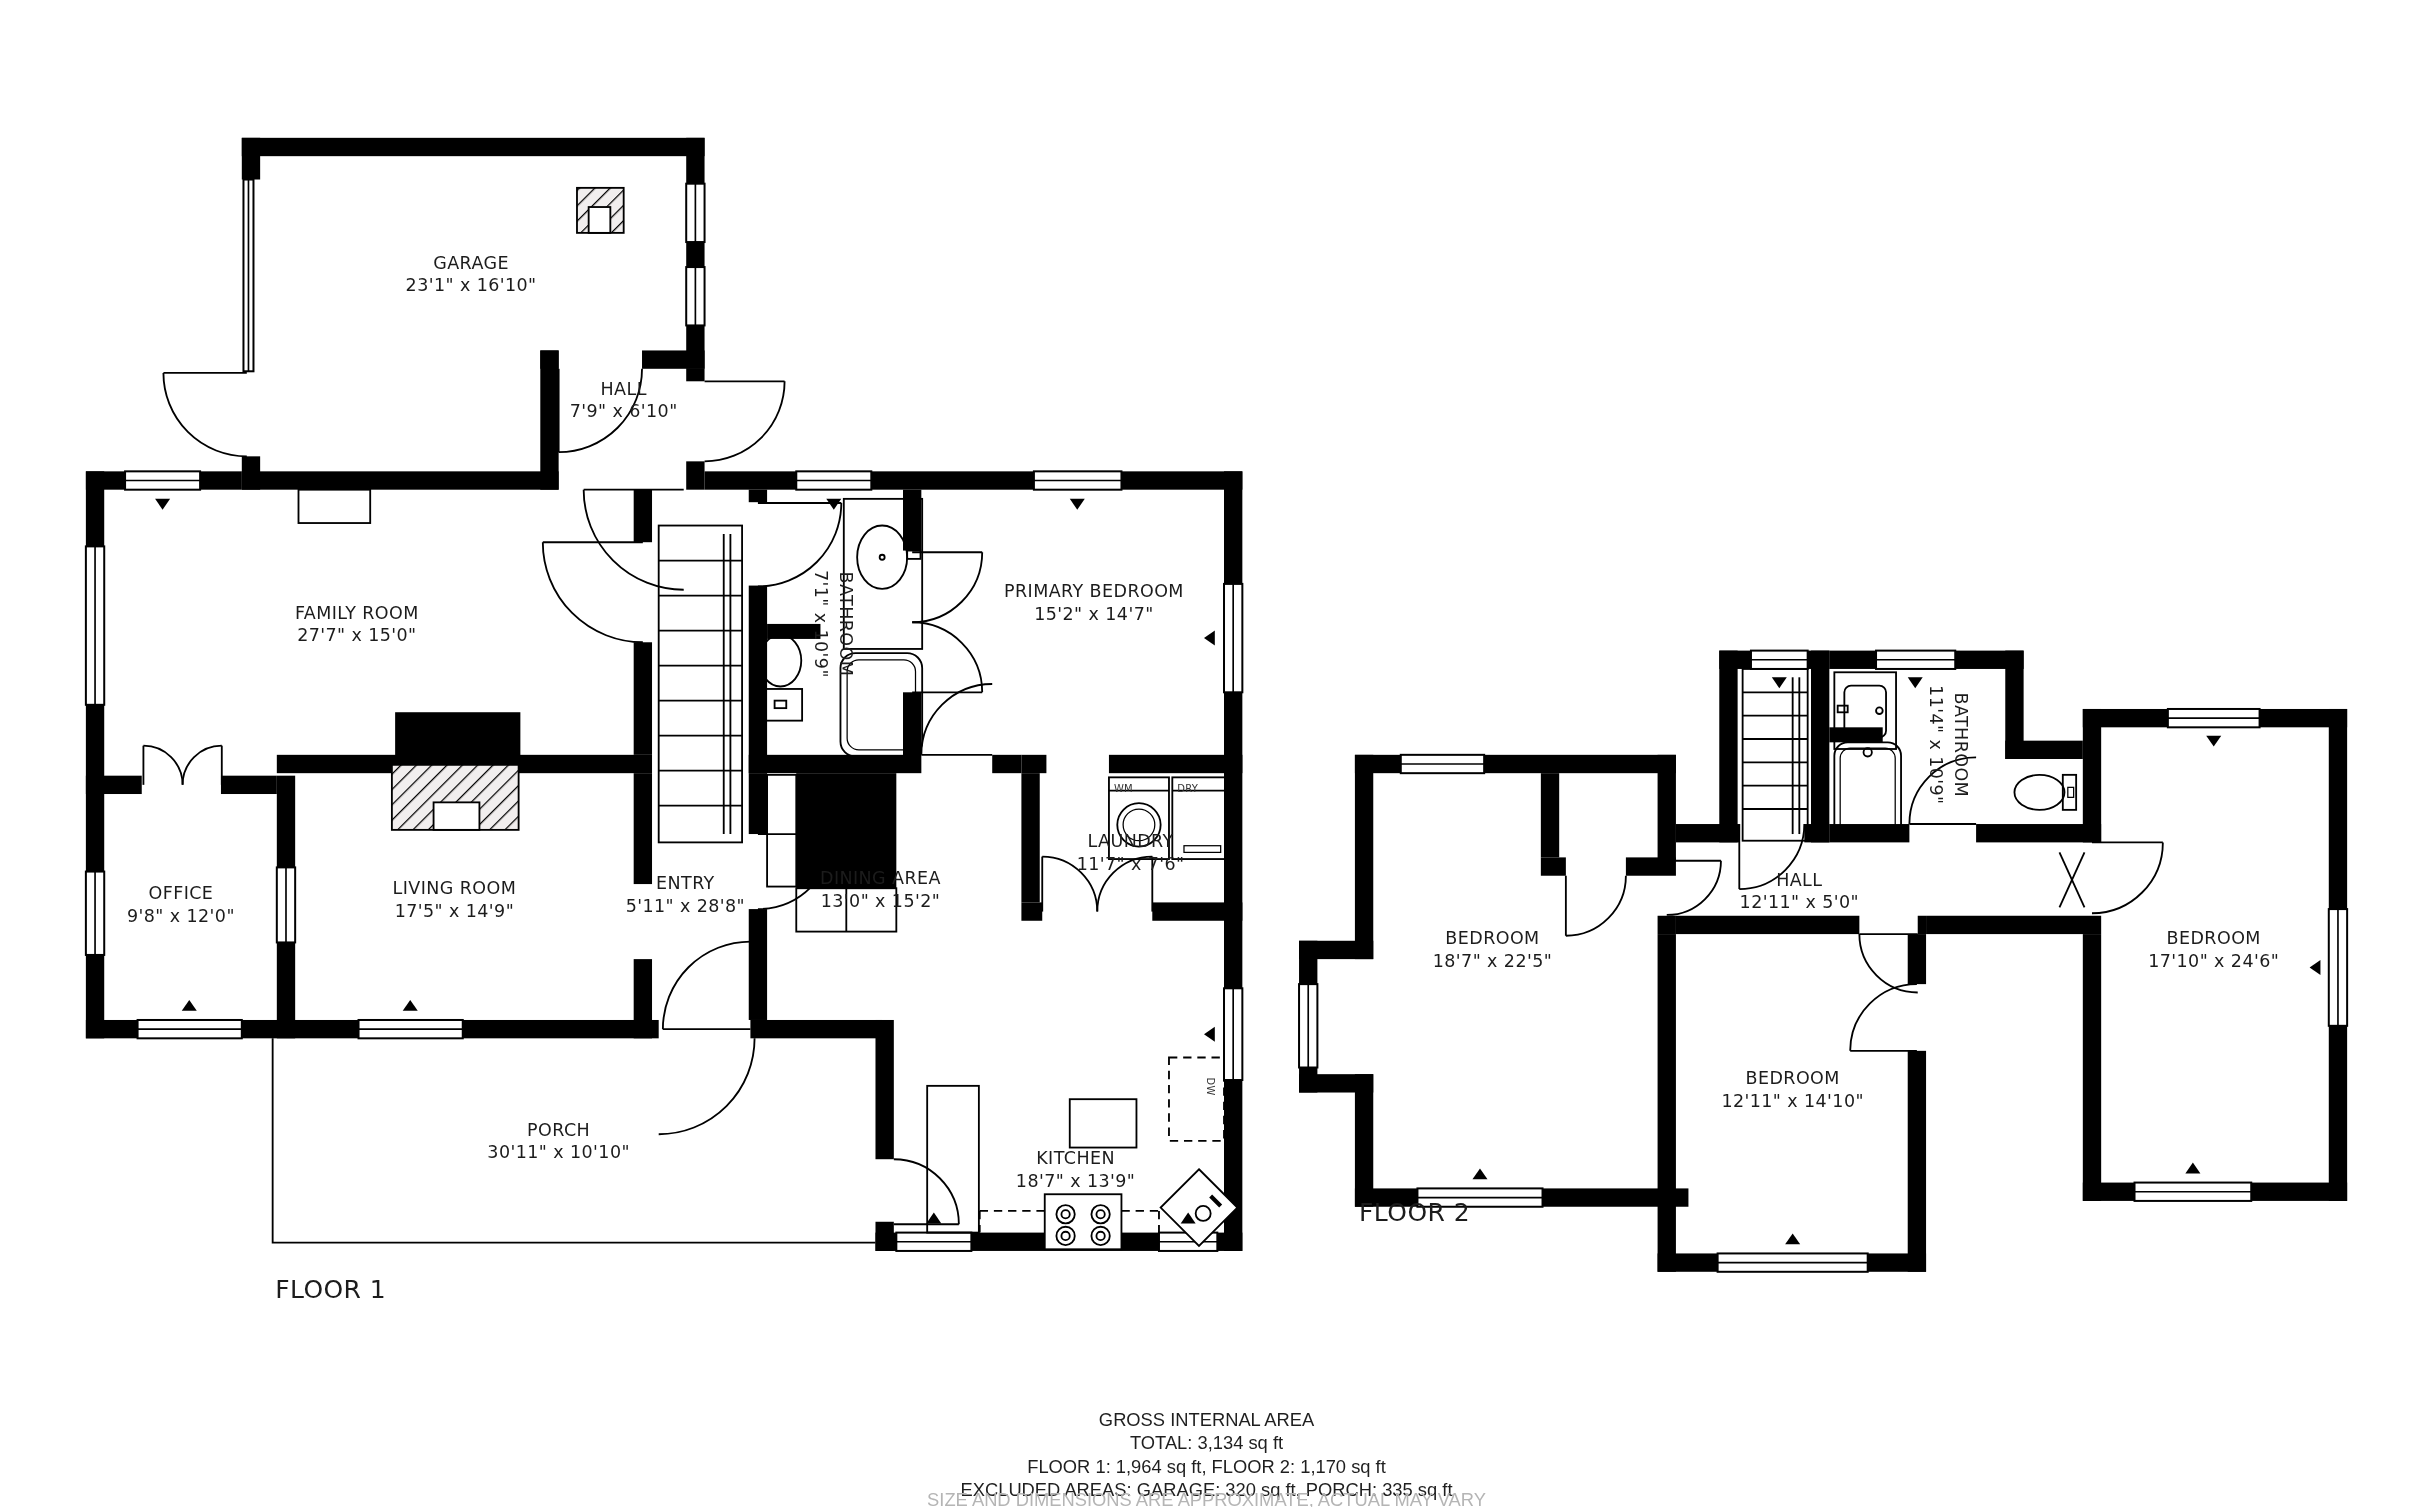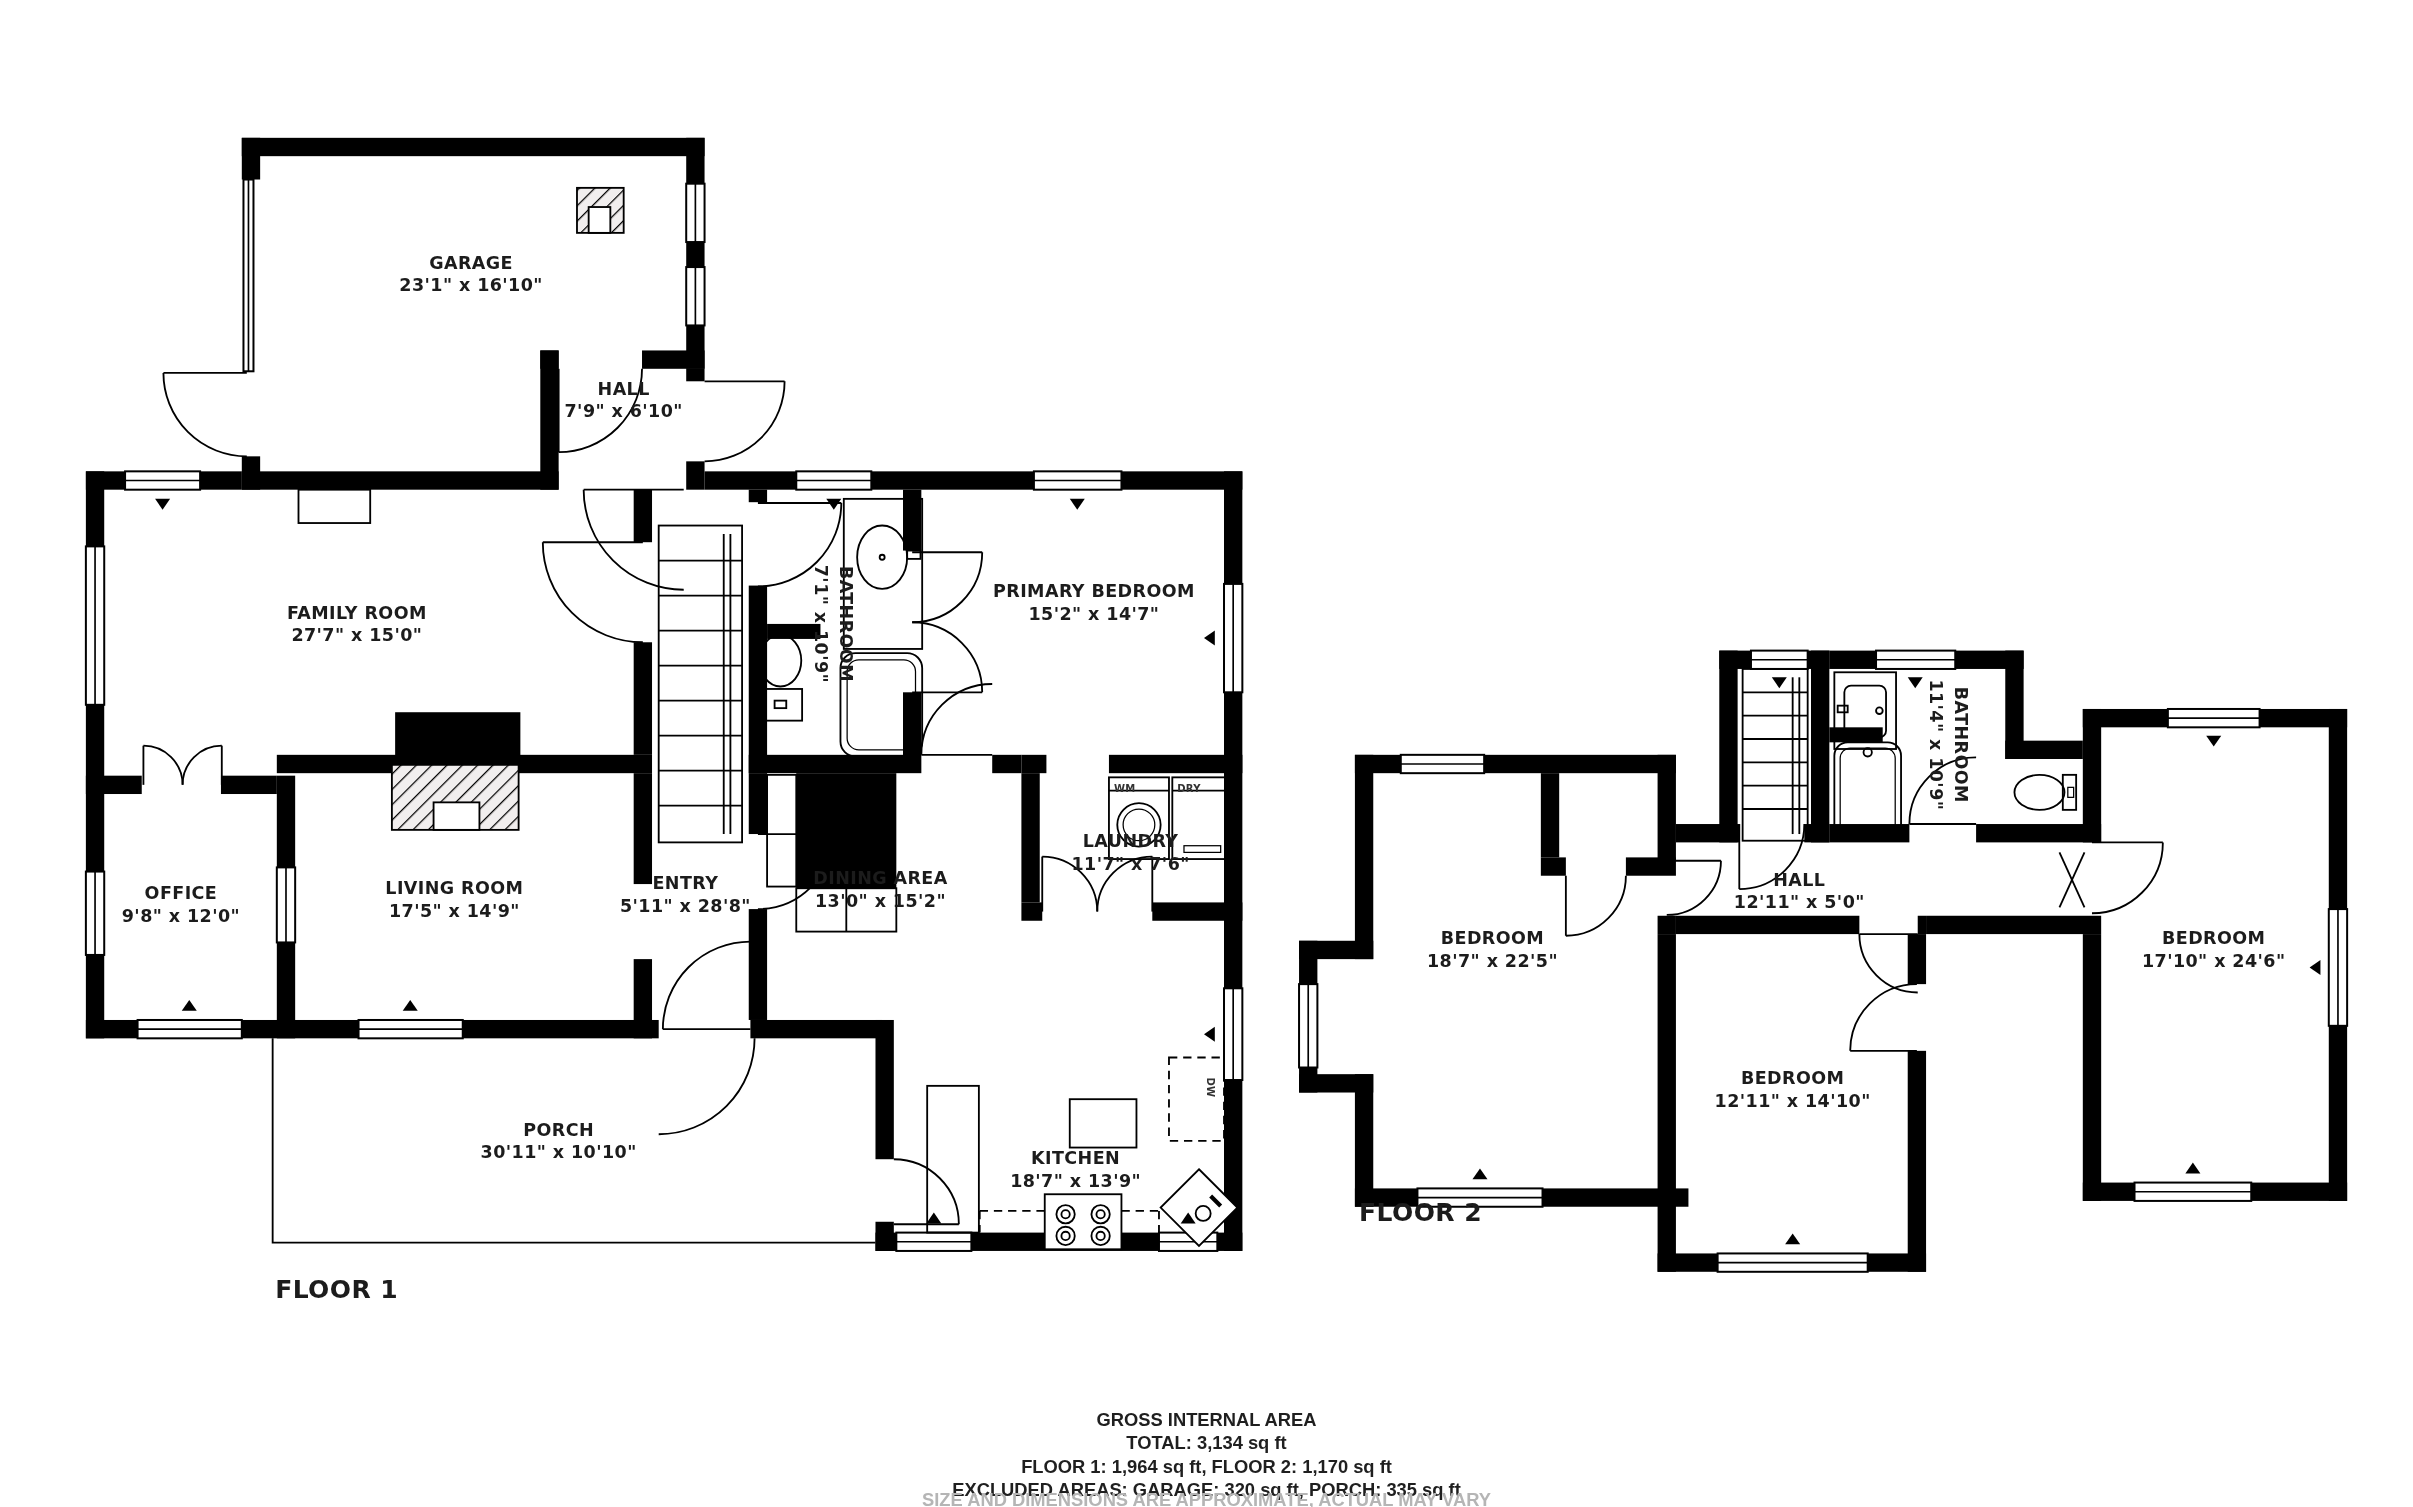--- a/index.html
+++ b/index.html
@@ -1,16 +1,16 @@
 <!DOCTYPE html>
 <html style="font-size:13.3px"><head>
 <meta charset="utf-8">
 <style>
   html,body{margin:0;padding:0;background:#ffffff;}
-  #stage{position:relative;width:2413px;height:1508px;background:#fff;overflow:hidden;font-weight:bold;}
+  #stage{position:relative;width:2413px;height:1508px;background:#fff;overflow:hidden;}
   svg{position:absolute;left:0;top:0;}
   text{font-family:"DejaVu Sans",sans-serif;fill:#1c1c1c;}
   .room-name,.room-dims{font-size:21px;letter-spacing:.5px;text-anchor:middle;}
   .floor-title{font-size:30px;letter-spacing:.5px;}
   .tiny{font-size:12px;letter-spacing:.3px;fill:#333;}
   .summary{font-family:"Liberation Sans",sans-serif;font-size:22px;text-anchor:middle;fill:#1f1f1f;}
   .summary.gray{fill:#b5b5b5;}
   .walls rect{fill:#000;}
   .thin{stroke:#000;stroke-width:2.2;fill:none;}
   .doors path, .doors line{stroke:#000;stroke-width:2.2;fill:none;}

